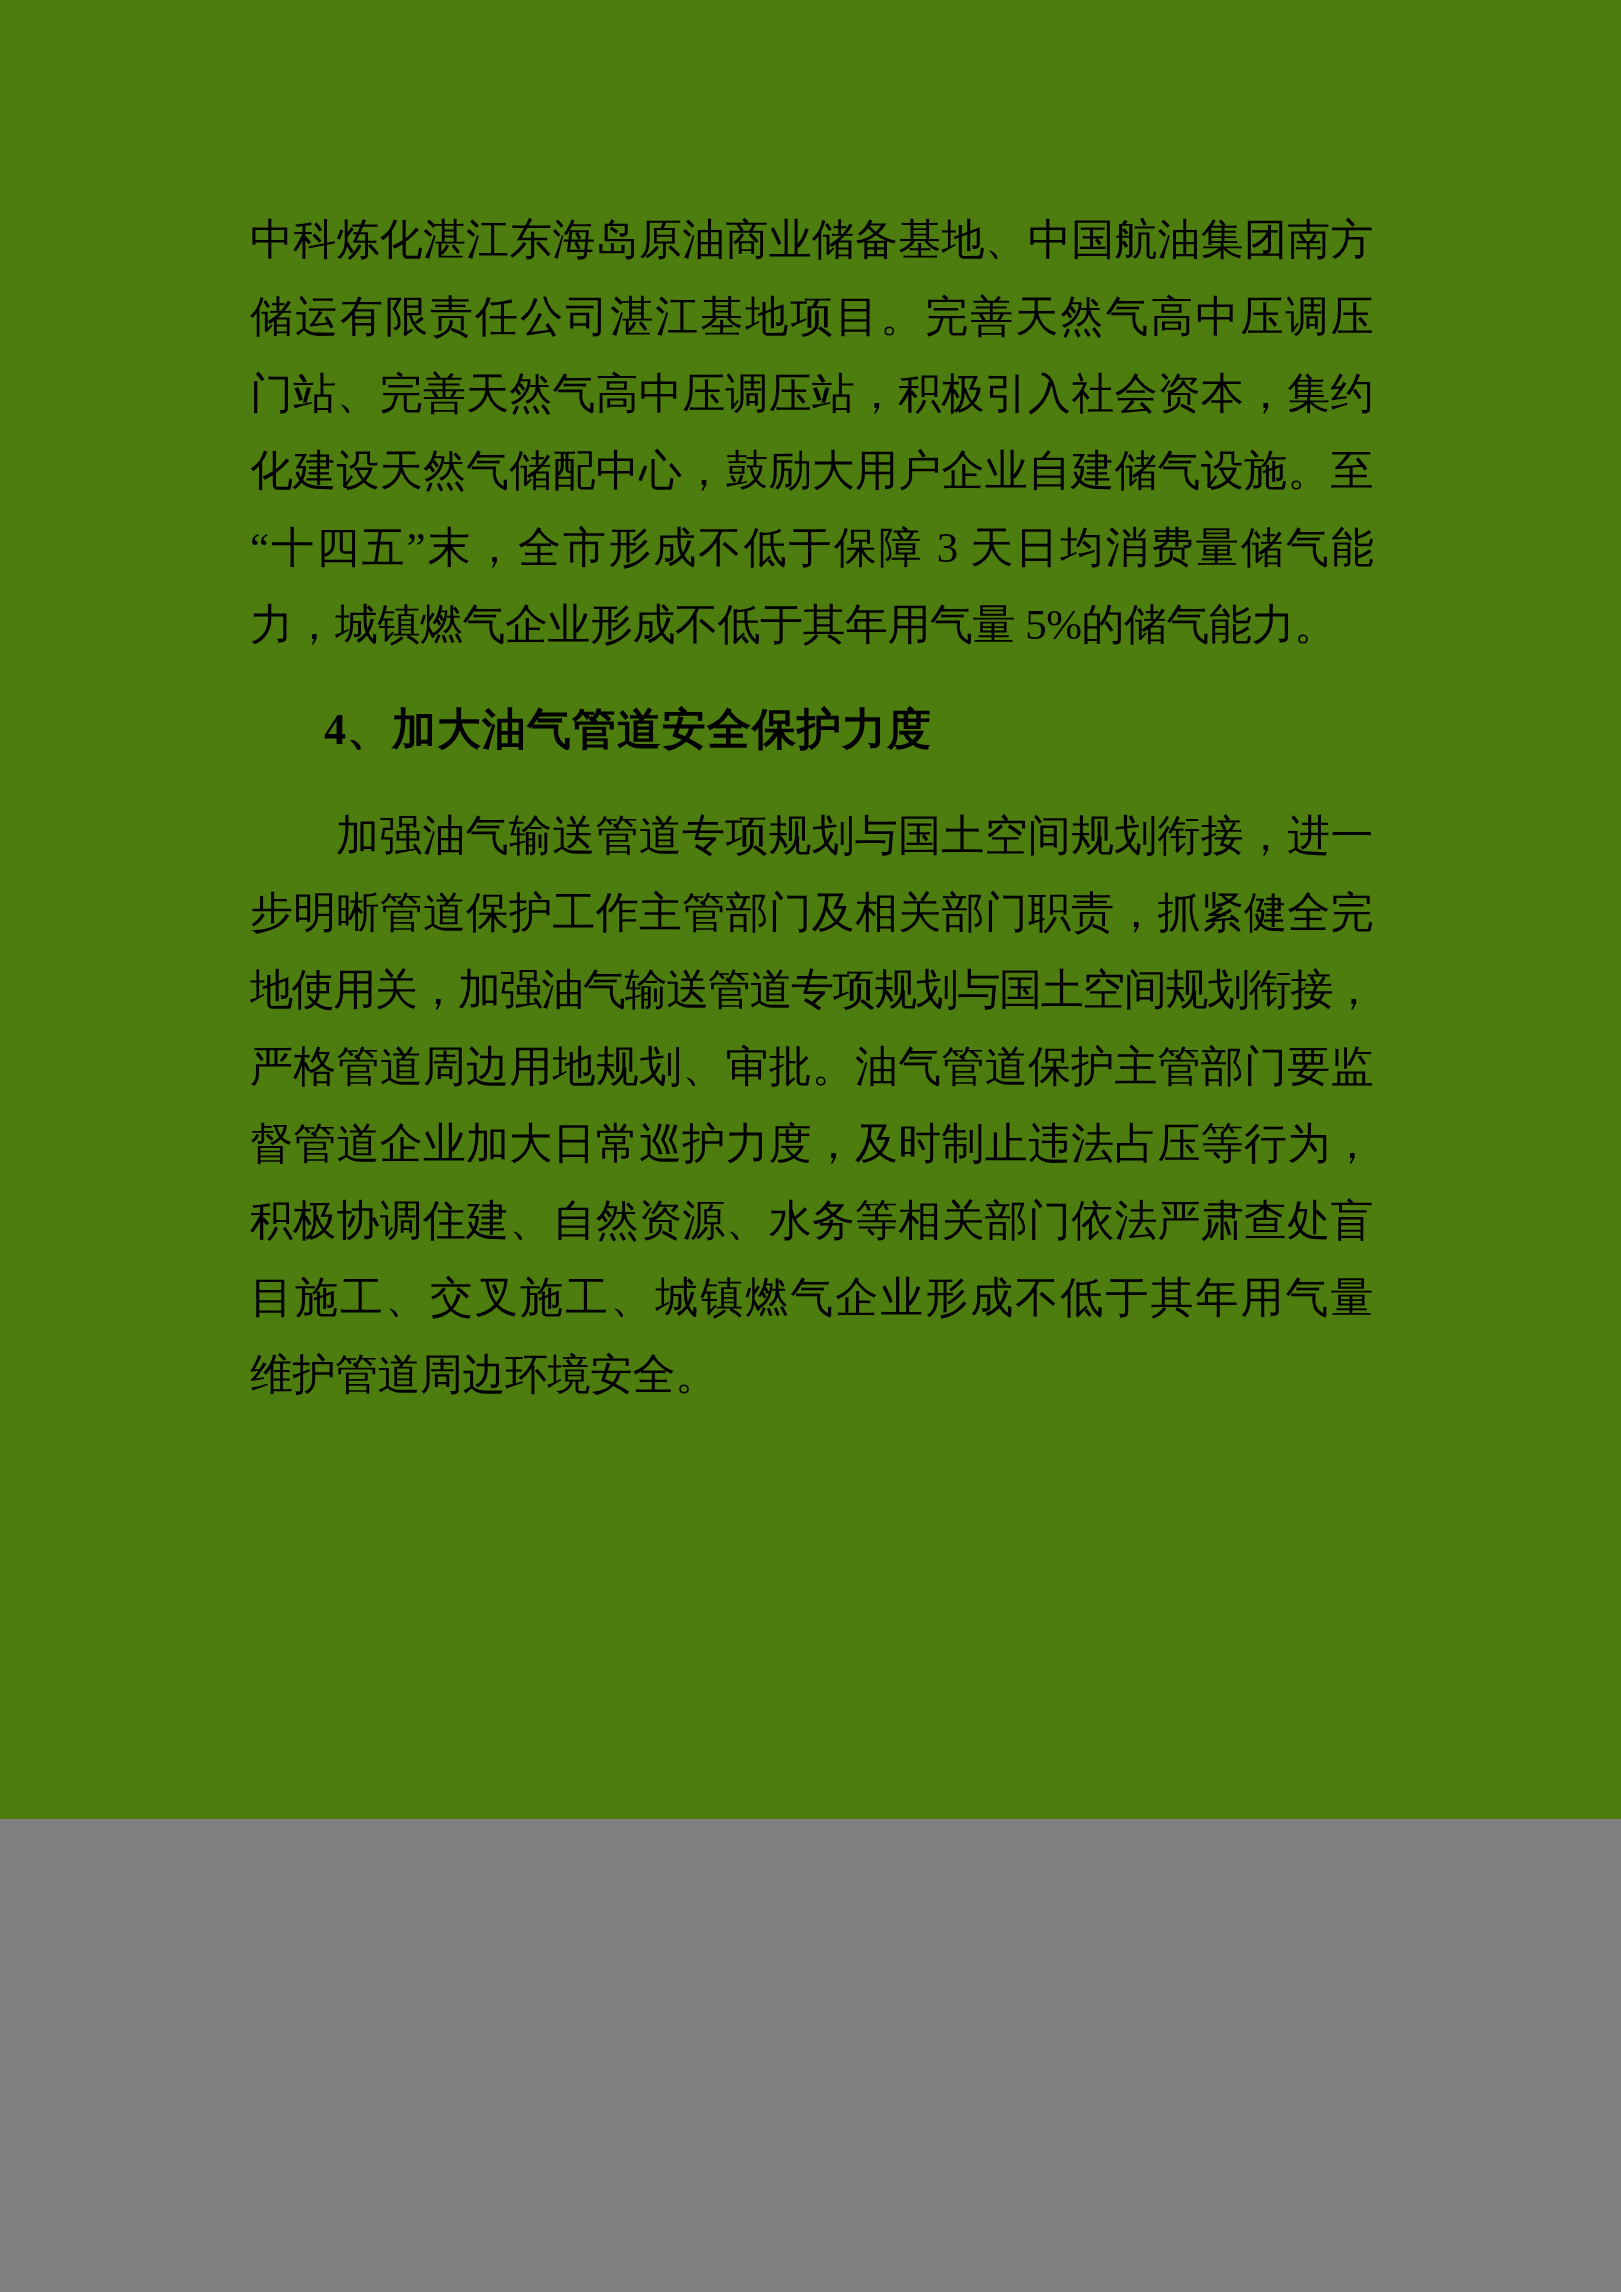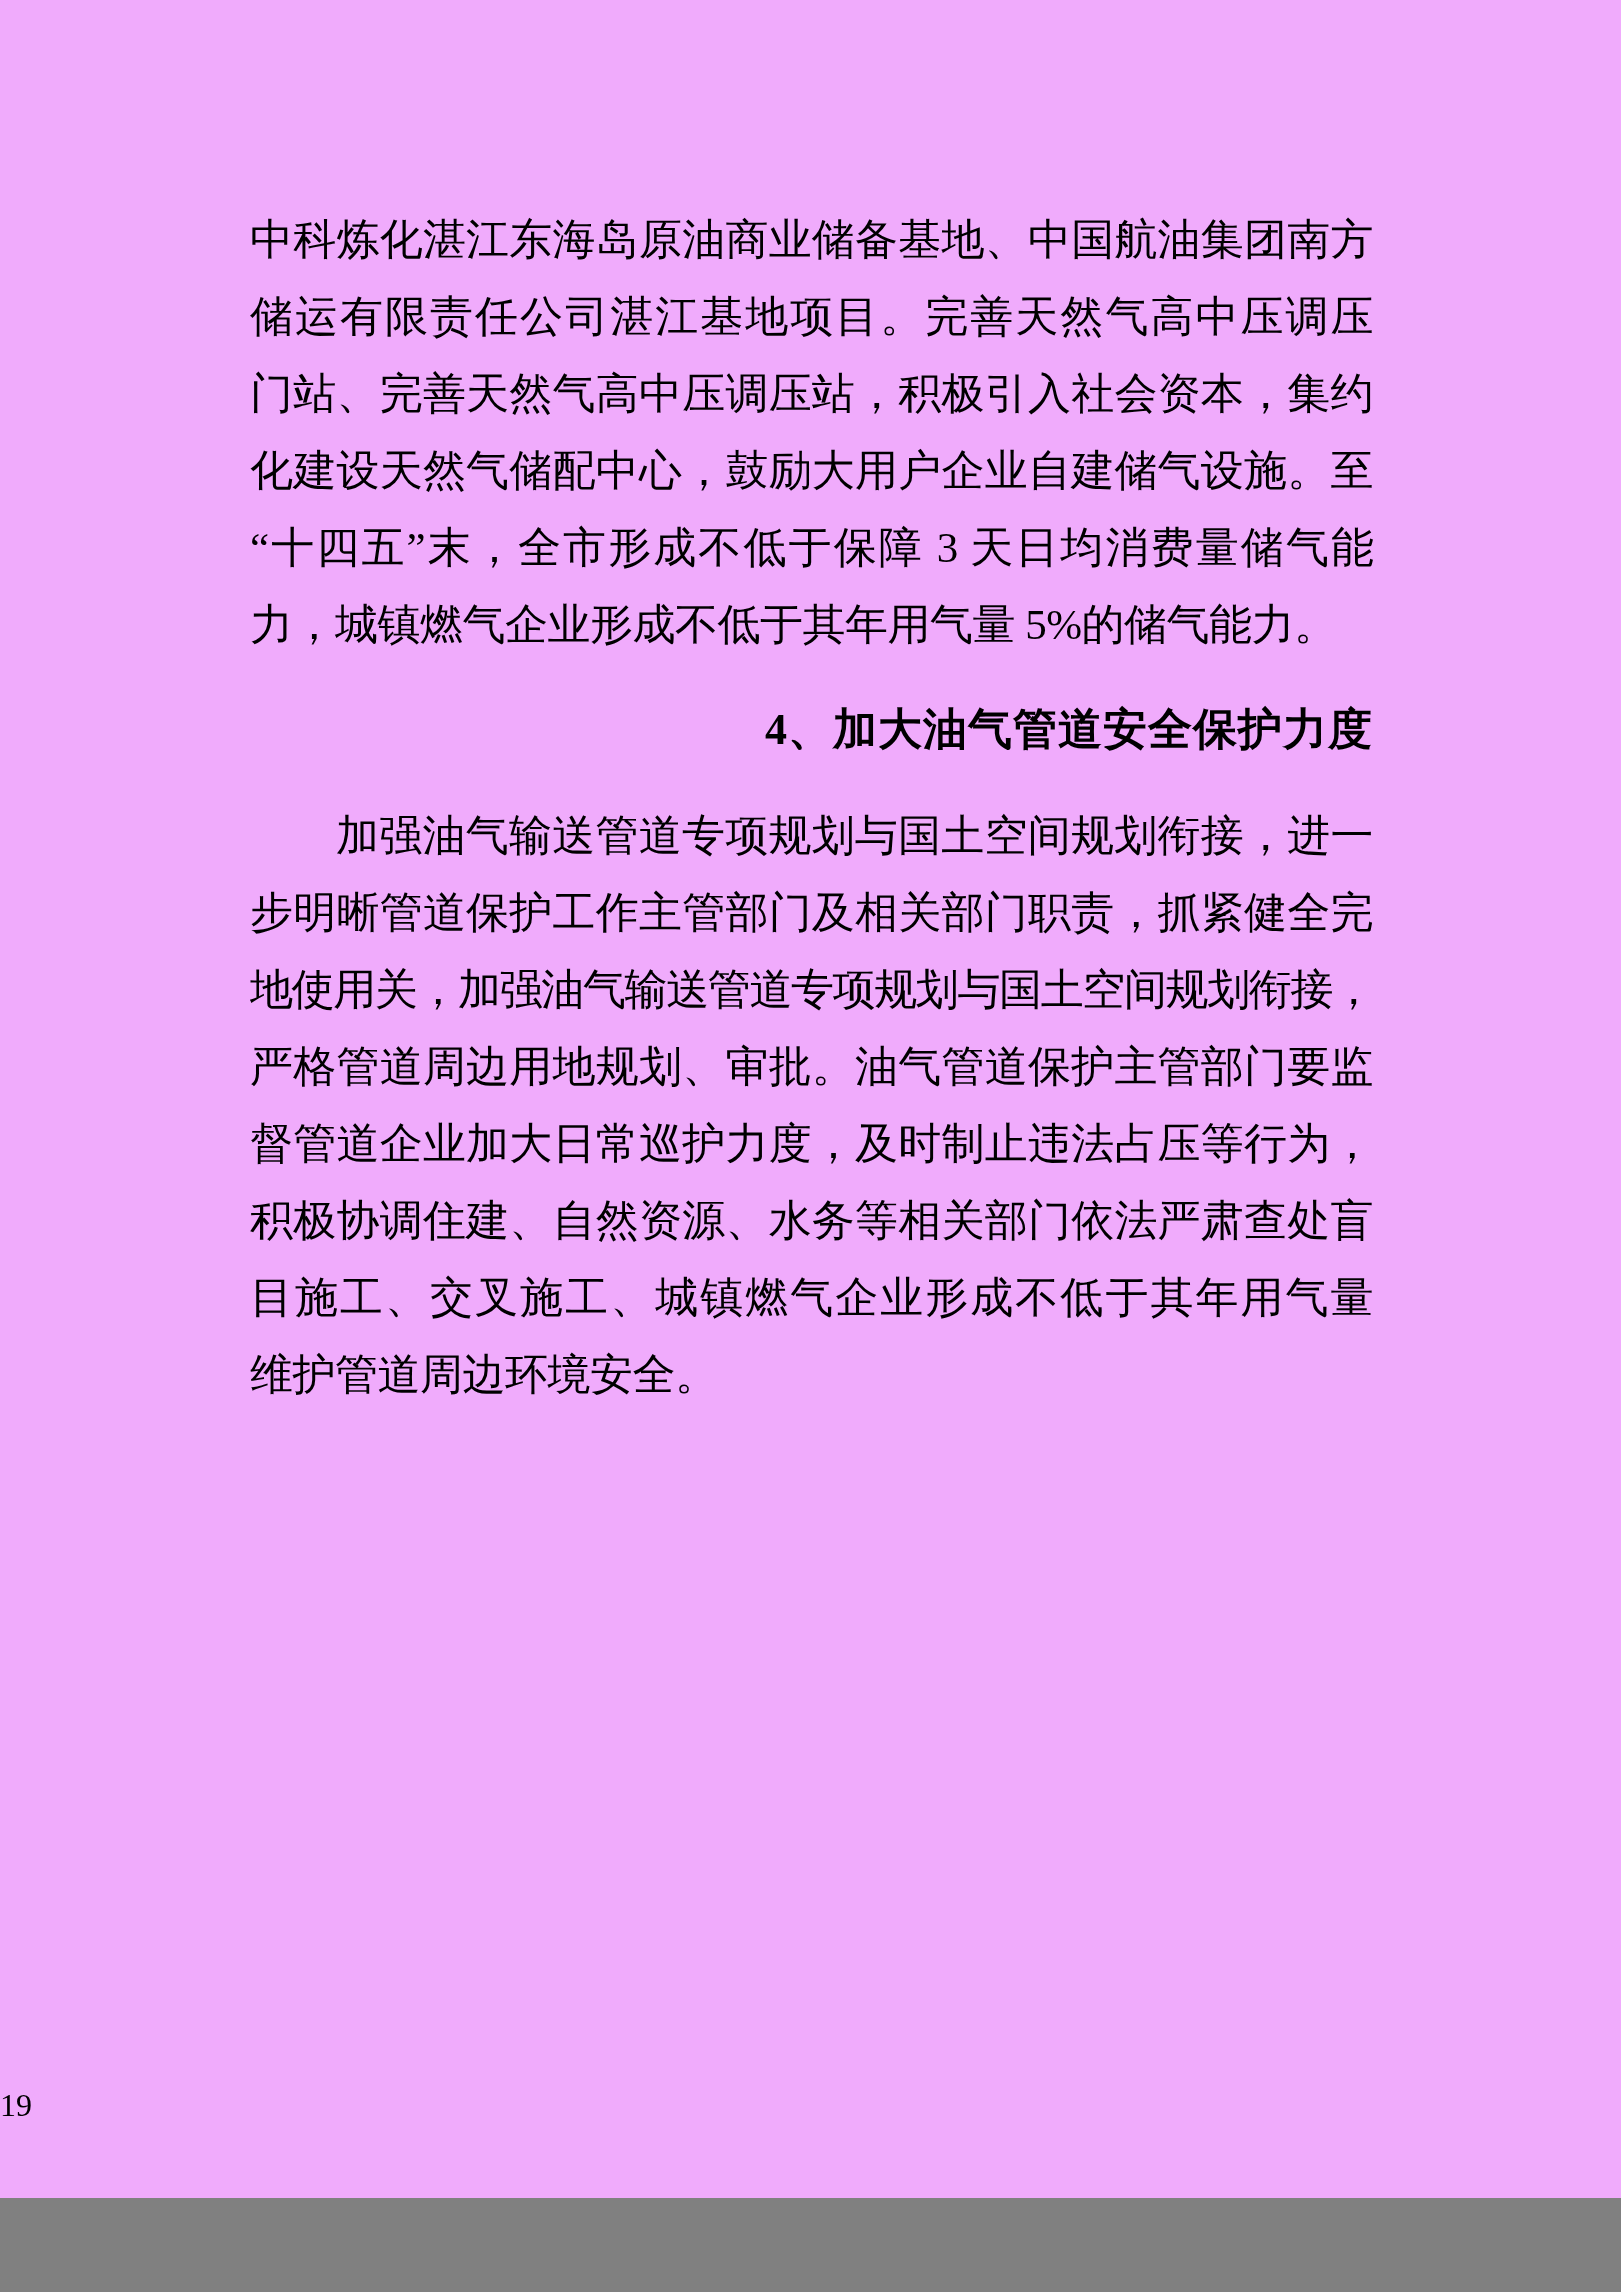--- a/index.html
+++ b/index.html
@@ -3,22 +3,22 @@
 <meta charset="utf-8">
 <style>
   html, body {
     margin: 0;
     padding: 0;
     background: #808080;
   }
   .page {
     position: relative;
     width: 1621px;
-    height: 2198px;
-    background: #f0abfc;
+    height: 1819px;
+    background: #4d7c0f;
     color: #000000;
     font-family: "Liberation Serif", "DejaVu Serif", serif;
     overflow: hidden;
   }
   .text-block {
     position: absolute;
     left: 250px;
     top: 201px;
     width: 1123px;
   }
@@ -45,21 +45,21 @@
     text-indent: 86px;
   }
   .heading {
     font-size: 44px;
     font-weight: bold;
     height: 77px;
     line-height: 77px;
     margin-top: 28px;
     margin-bottom: 29px;
     padding-left: 74px;
-    text-align: right;
+    text-align: left;
     letter-spacing: 1px;
   }
   .page-number {
     position: absolute;
     top: 2086px;
     left: 0;
     width: 100%;
     text-align: left;
     font-size: 32px;
     line-height: 39px;

